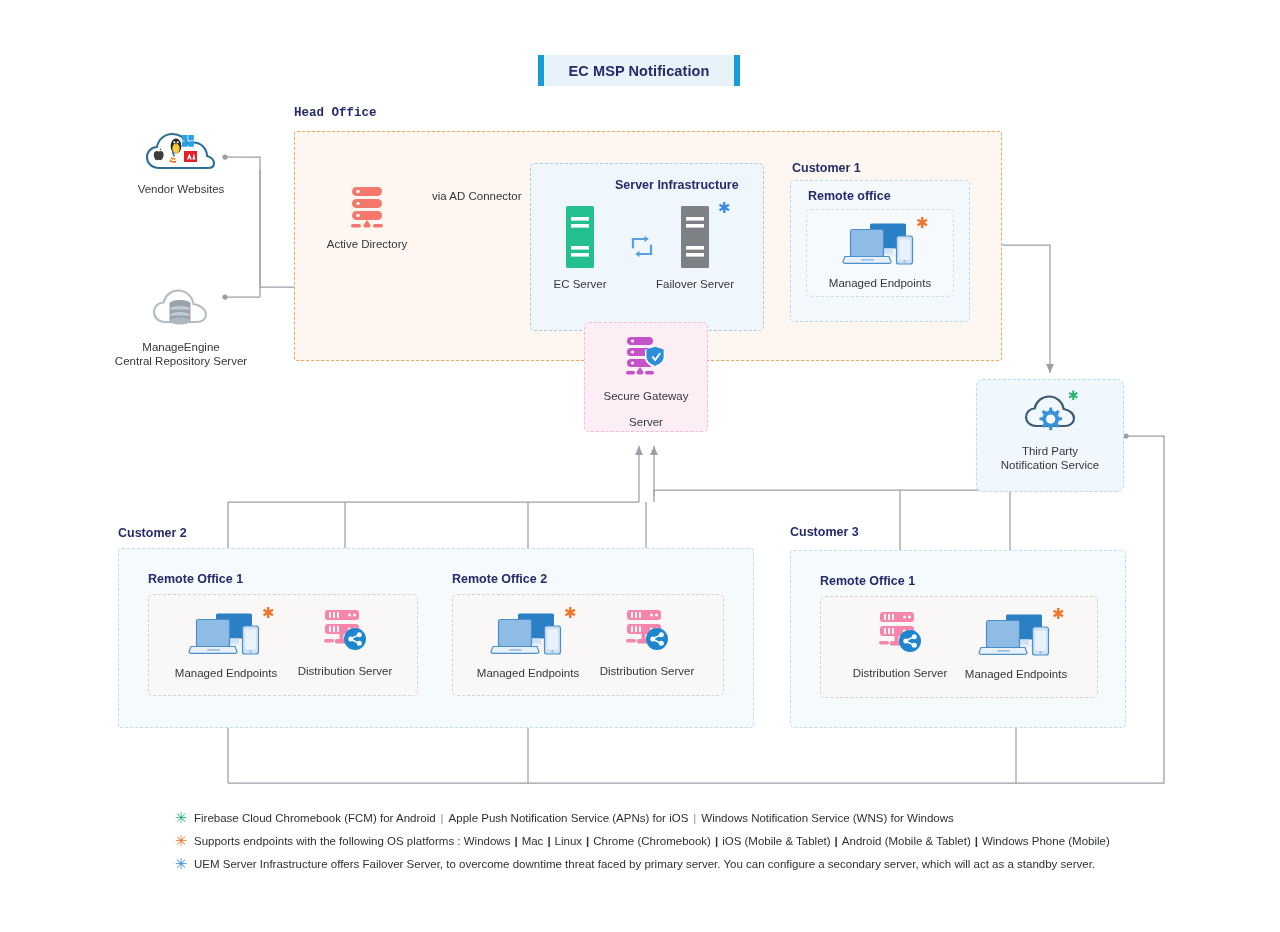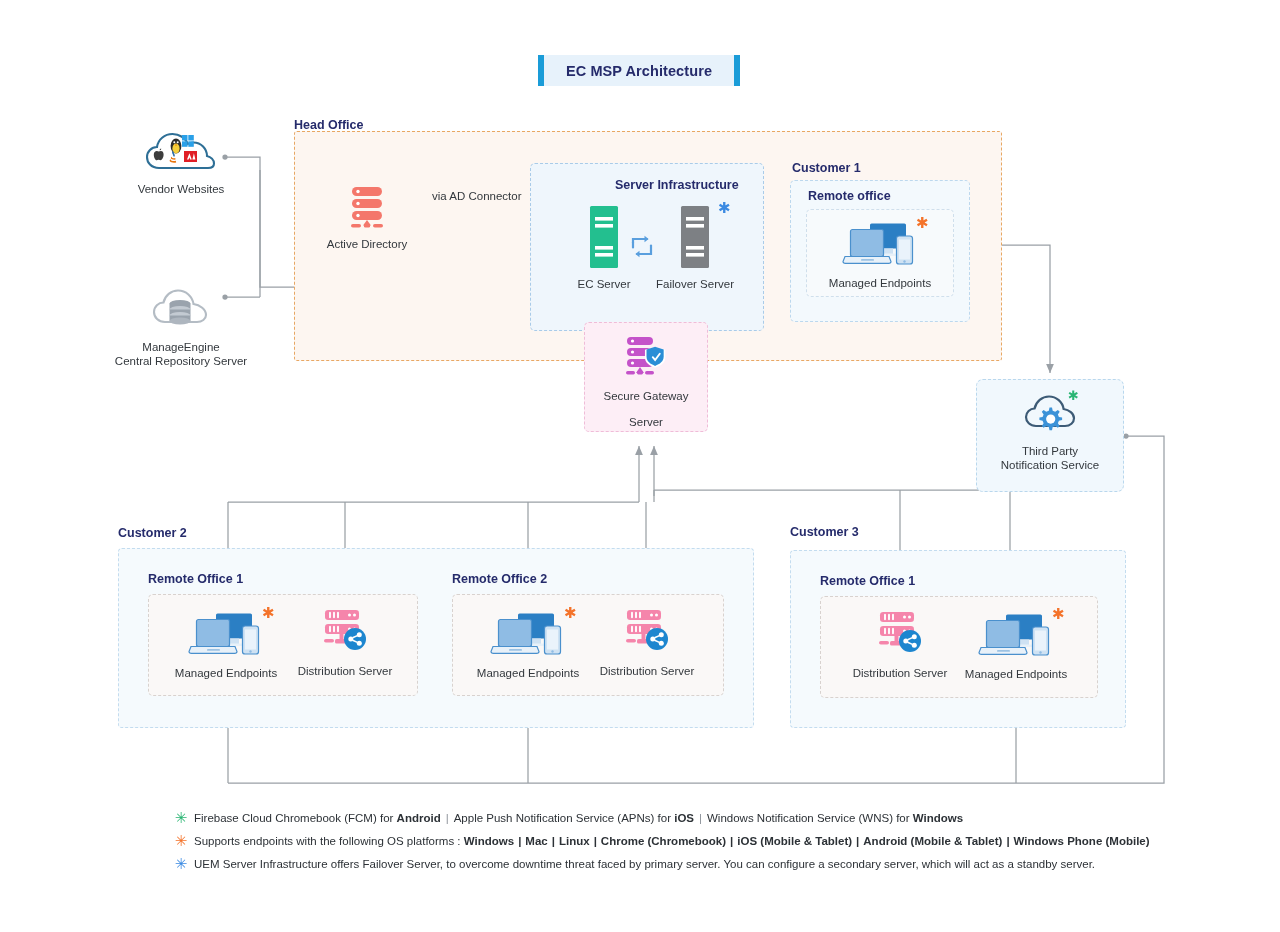--- a/index.html
+++ b/index.html
@@ -87,21 +87,21 @@
   }
 
   
   .legend{position:absolute;left:168px;top:810px;width:1000px;}
   .legend-row{display:flex;align-items:flex-start;height:23px;}
   .legend-row .bullet{
     width:26px;flex:0 0 26px;text-align:center;font-size:15px;font-weight:bold;line-height:16px;
     font-family:"DejaVu Sans",sans-serif;
   }
   .legend-row .txt{font-size:11.5px;color:#2c3136;line-height:16px;white-space:nowrap;}
-  .legend-row .txt b{font-weight:bold;}
+  .legend-row .txt b{font-weight:normal;}
   .sep{color:#8c9299;padding:0 5px;}
   .sep-b{color:#2c3136;padding:0 4px;font-weight:bold;}
 </style>
 </head>
 <body>
 
 <div id="canvas">
 
   <svg class="wires" viewBox="0 0 1280 932" xmlns="http://www.w3.org/2000/svg">
     <defs>
@@ -145,24 +145,24 @@
       <path d="M1010,490 L1010,602" marker-end="url(#ah)"></path>
       <path d="M654,490 L654,496"></path>
 
       <path d="M270,648 L318,648" marker-start="url(#ah)" marker-end="url(#dot)"></path>
       <path d="M572,648 L620,648" marker-start="url(#ah)" marker-end="url(#dot)"></path>
       <path d="M928,650 L976,650" marker-start="url(#dot)" marker-end="url(#ah)"></path>
     </g>
   </svg>
 
   <div class="title-bar">
-    <span>EC MSP Architecture</span>
-  </div>
-
-  <div class="region-label" style="left:294px;top:118px;">Head Office</div>
+    <span>EC MSP Notification</span>
+  </div>
+
+  <div class="region-label" style="left:294px;top:106px;font-family:Liberation Mono, monospace;">Head Office</div>
   <div class="region head-office"></div>
 
   <div class="region server-infra"></div>
   <div class="region-label" style="left:615px;top:178px;">Server Infrastructure</div>
 
   <div class="region-label" style="left:792px;top:161px;">Customer 1</div>
   <div class="region cust1-outer"></div>
   <div class="region-label" style="left:808px;top:189px;">Remote office</div>
   <div class="region cust1-inner"></div>
 
@@ -264,21 +264,21 @@
           <ellipse cx="28" cy="35" rx="10.5" ry="3.6" fill="#aeb6bf"></ellipse>
         </g>
       </svg>
     </span>
     <span class="cap">ManageEngine</span>
     <span class="cap" style="margin-top:0;">Central Repository Server</span>
   </div>
 
   <div class="wire-label" style="left:408px;top:190px;margin-left:24px;">via AD Connector</div>
 
-  <div class="node" style="left:544px;top:205px;width:120px;">
+  <div class="node" style="left:520px;top:205px;width:120px;">
     <span class="icon">
       <svg width="42" height="64" viewBox="0 0 42 64" xmlns="http://www.w3.org/2000/svg">
         <rect x="7" y="1" width="28" height="62" rx="1.5" fill="#23bf8f"></rect>
         <rect x="12" y="12" width="18" height="3.6" fill="#ffffff"></rect>
         <rect x="12" y="19" width="18" height="3.6" fill="#ffffff"></rect>
         <rect x="12" y="41" width="18" height="3.6" fill="#ffffff"></rect>
         <rect x="12" y="48" width="18" height="3.6" fill="#ffffff"></rect>
       </svg>
     </span>
     <span class="cap">EC Server</span>

